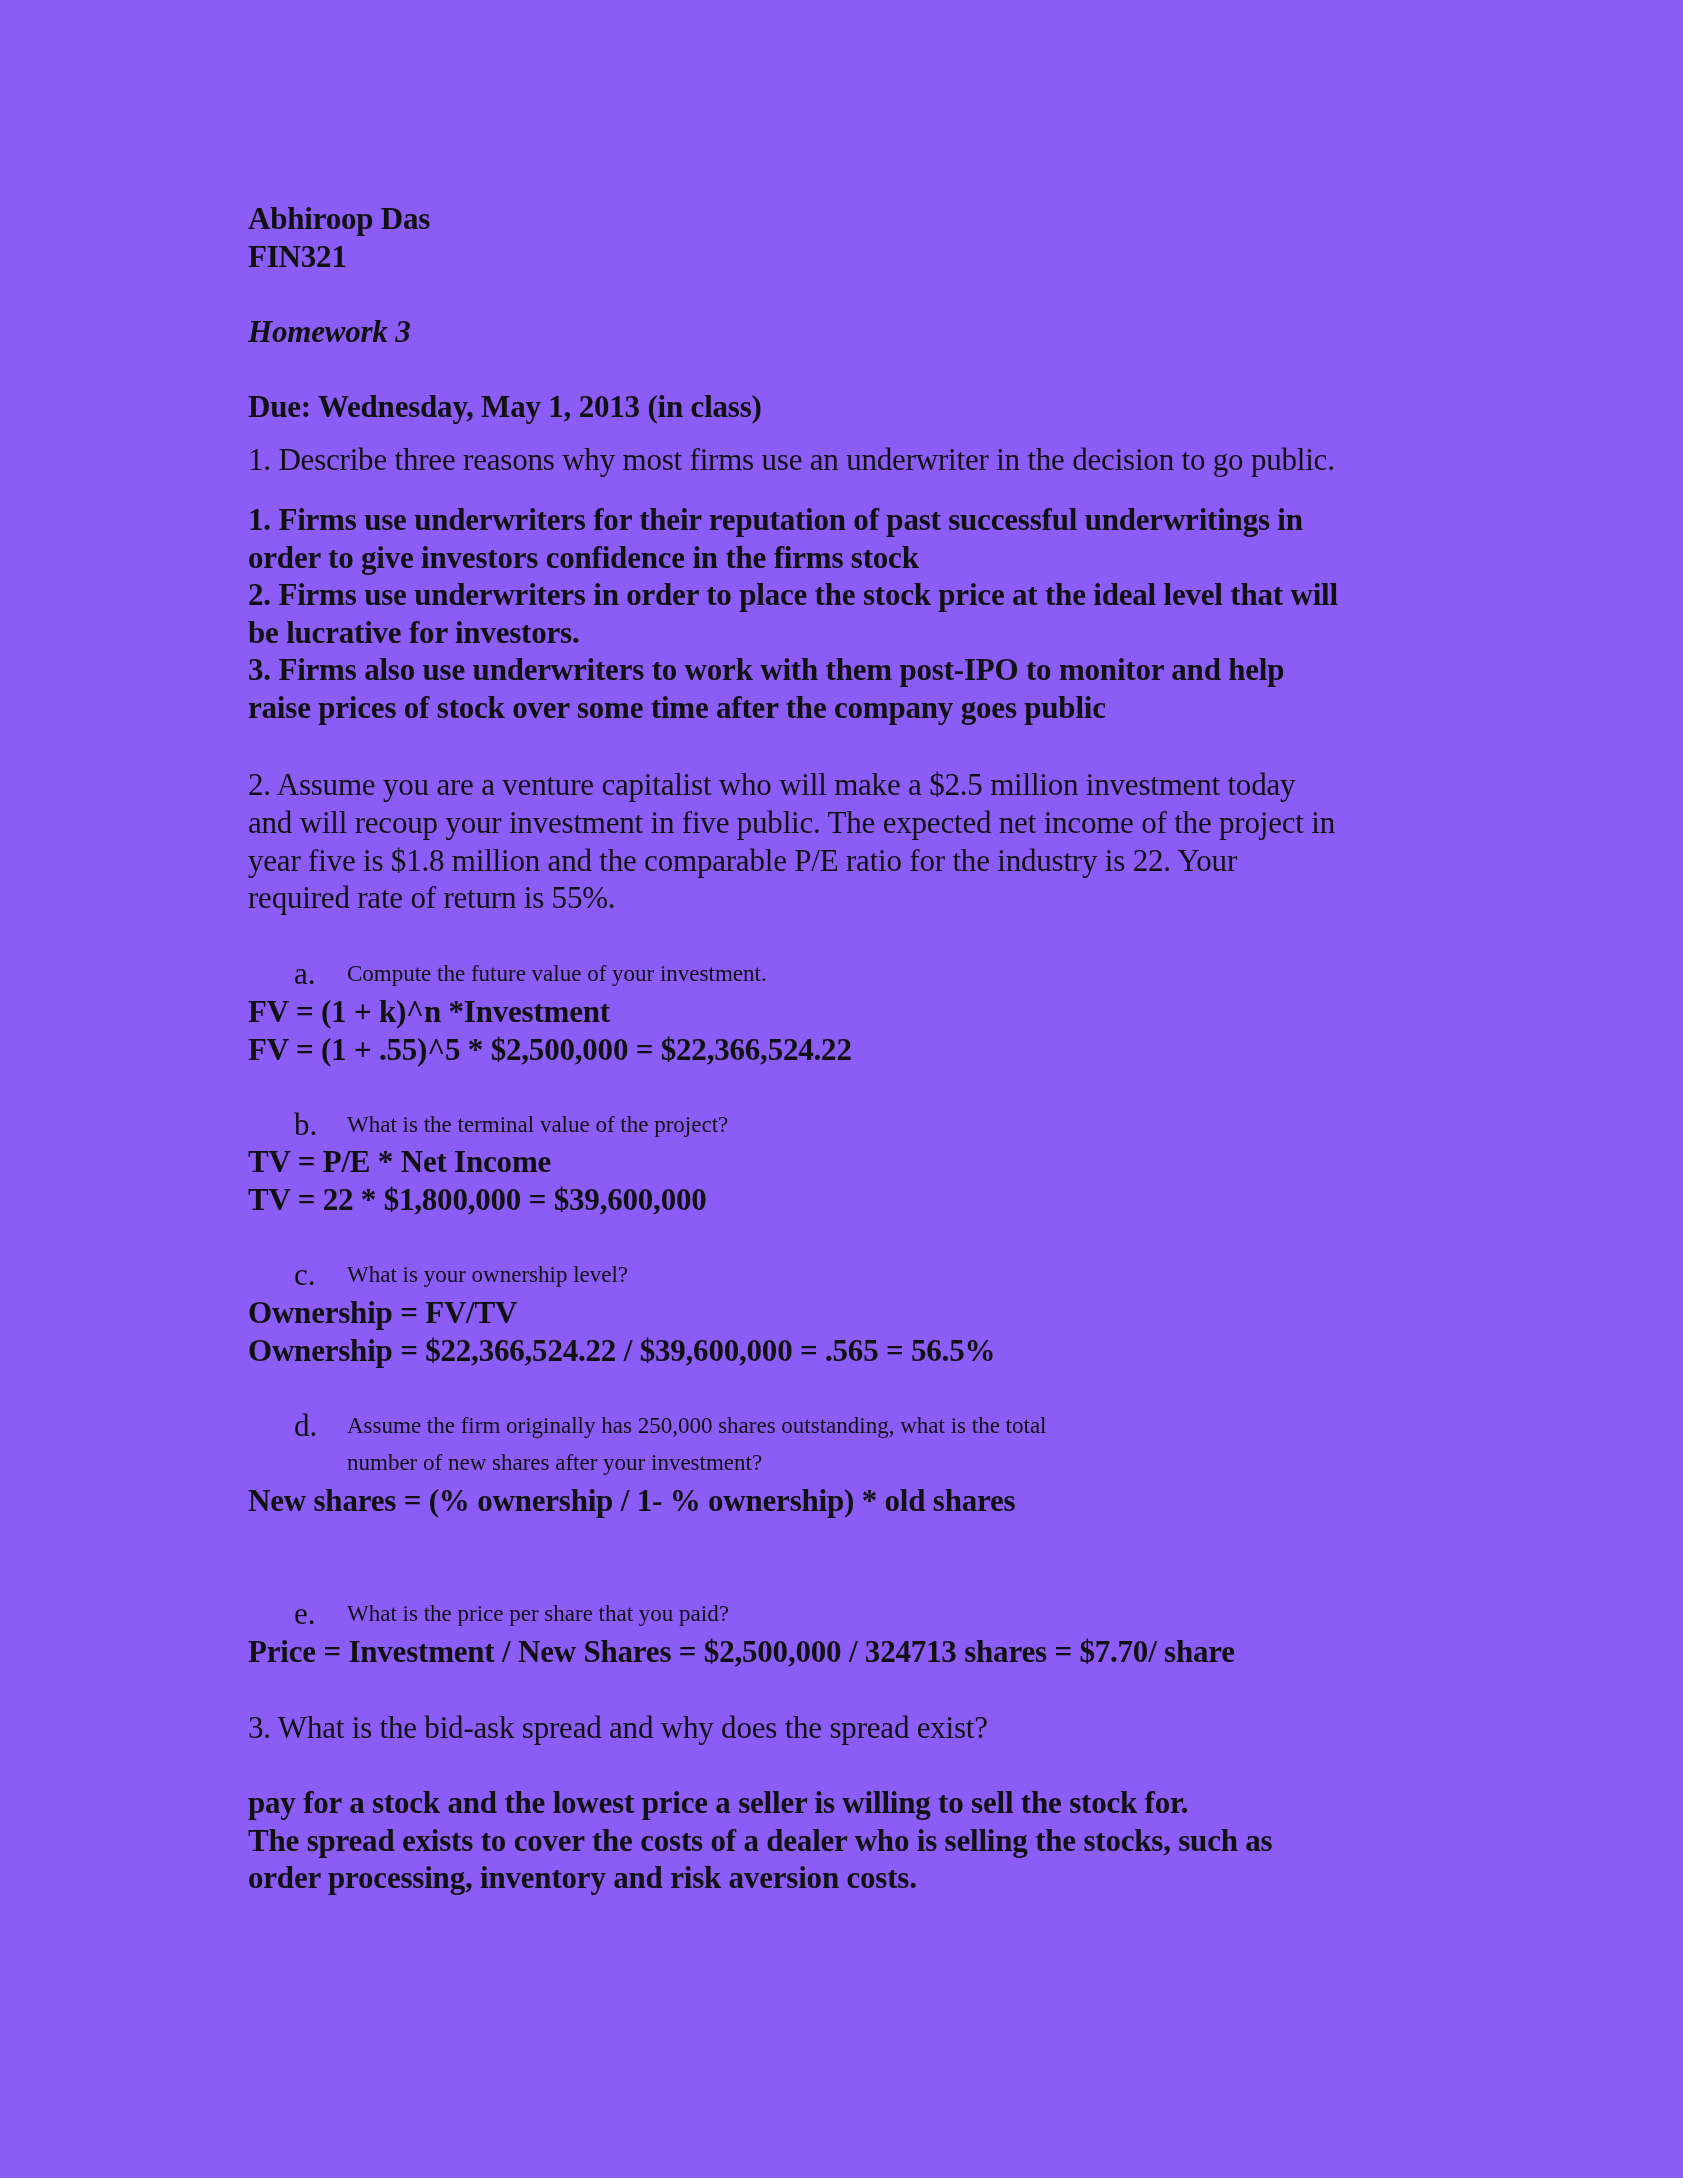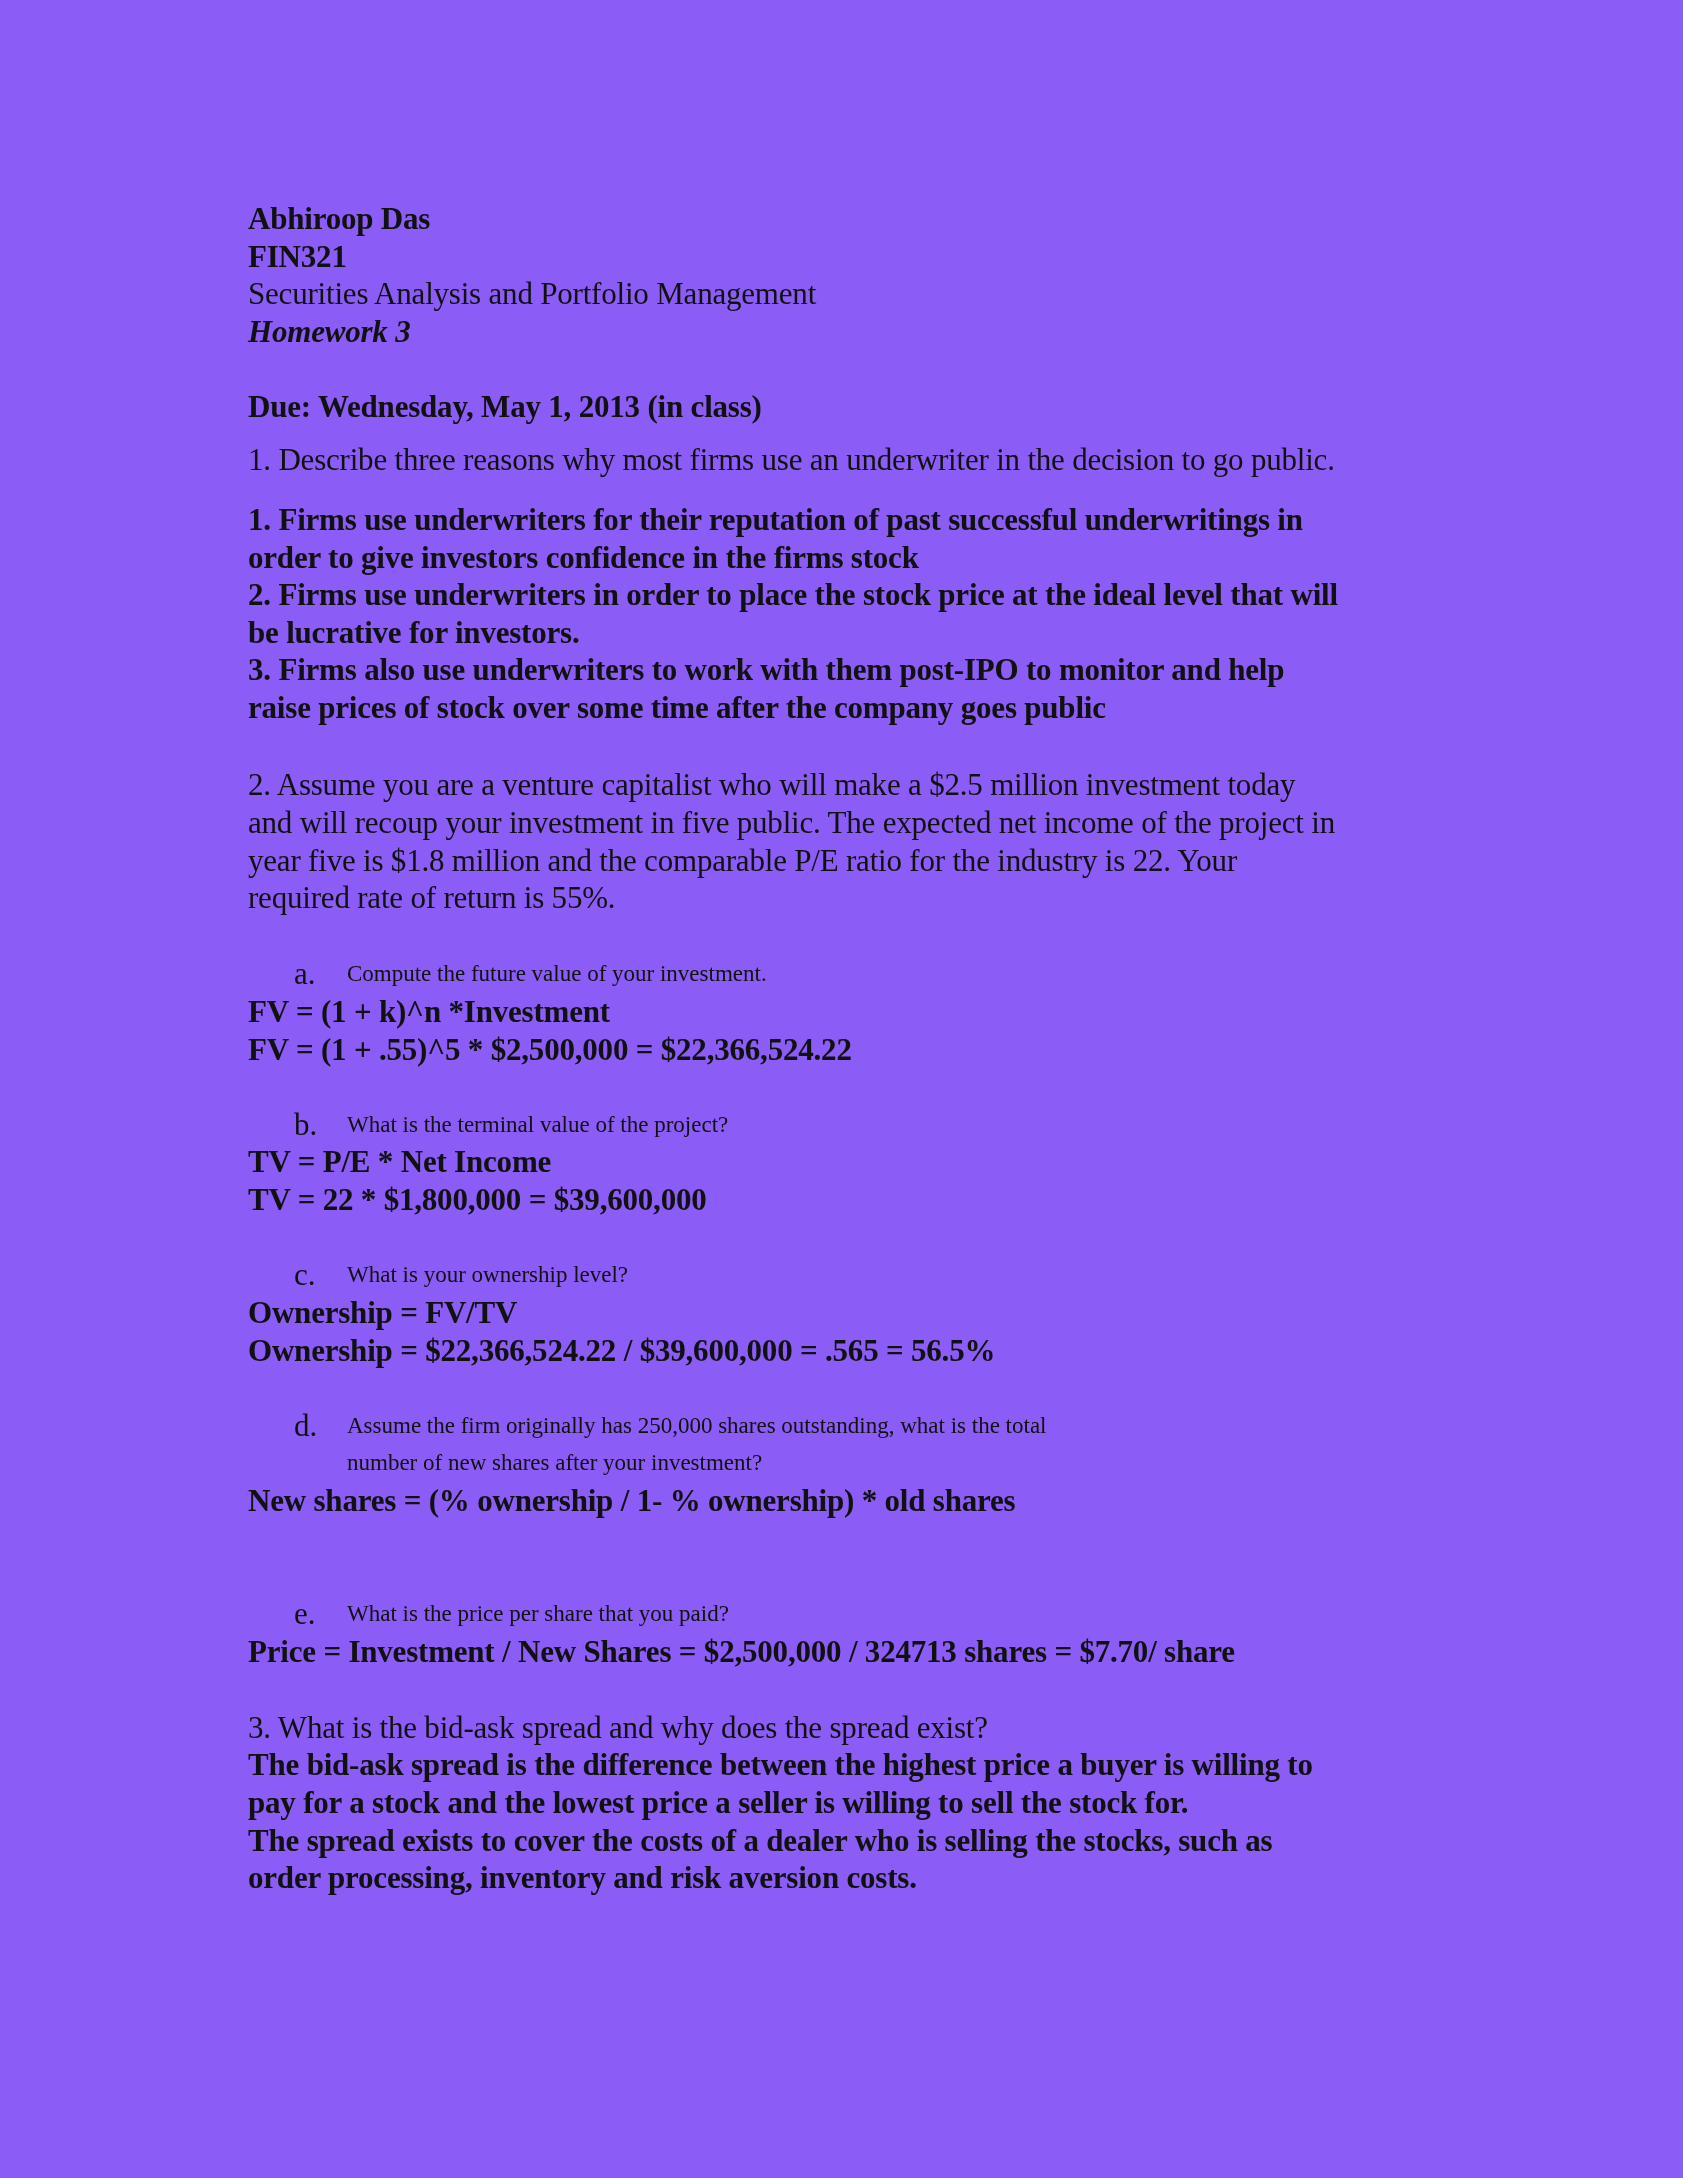--- a/index.html
+++ b/index.html
@@ -13,21 +13,20 @@
   .sub-marker { position:absolute; left:294px; font-size:31px; line-height:38px; }
   .sub-text { position:absolute; left:347px; font-size:23px; line-height:38px; white-space:nowrap; }
 </style>
 </head>
 <body>
 
 <div class="page">
 
   <div class="ln b" style="top:200px">Abhiroop Das</div>
   <div class="ln b" style="top:238px">FIN321</div>
-  <div class="ln" style="top:275px">Securities Analysis and Portfolio Management</div>
   <div class="ln b i" style="top:313px">Homework 3</div>
 
   <div class="ln b" style="top:388px">Due: Wednesday, May 1, 2013 (in class)</div>
 
   <div class="ln" style="top:441px">1. Describe three reasons why most firms use an underwriter in the decision to go public.</div>
   <div class="ln b" style="top:501px"> 1. Firms use underwriters for their reputation of past successful underwritings in</div>
   <div class="ln b" style="top:539px">order to give investors confidence in the firms stock</div>
   <div class="ln b" style="top:576px">2. Firms use underwriters in order to place the stock price at the ideal level that will</div>
   <div class="ln b" style="top:614px">be lucrative for investors.</div>
   <div class="ln b" style="top:651px">3. Firms also use underwriters to work with them post-IPO to monitor and help</div>
@@ -56,19 +55,18 @@
   <div class="sub-marker" style="top:1407px">d.</div>
   <div class="sub-text" style="top:1407px">Assume the firm originally has 250,000 shares outstanding, what is the total</div>
   <div class="sub-text" style="top:1444px">number of new shares after your investment?</div>
   <div class="ln b" style="top:1482px">New shares = (% ownership / 1- % ownership) * old shares</div>
 
   <div class="sub-marker" style="top:1595px">e.</div>
   <div class="sub-text" style="top:1595px">What is the price per share that you paid?</div>
   <div class="ln b" style="top:1633px">Price = Investment / New Shares = $2,500,000 / 324713 shares = $7.70/ share</div>
 
   <div class="ln" style="top:1709px">3. What is the bid-ask spread and why does the spread exist?</div>
-  <div class="ln b" style="top:1746px">The bid-ask spread is the difference between the highest price a buyer is willing to</div>
   <div class="ln b" style="top:1784px">pay for a stock and the lowest price a seller is willing to sell the stock for.</div>
   <div class="ln b" style="top:1822px">The spread exists to cover the costs of a dealer who is selling the stocks, such as</div>
   <div class="ln b" style="top:1859px">order processing, inventory and risk aversion costs.</div>
 
 </div>
 
 
 </body></html>

